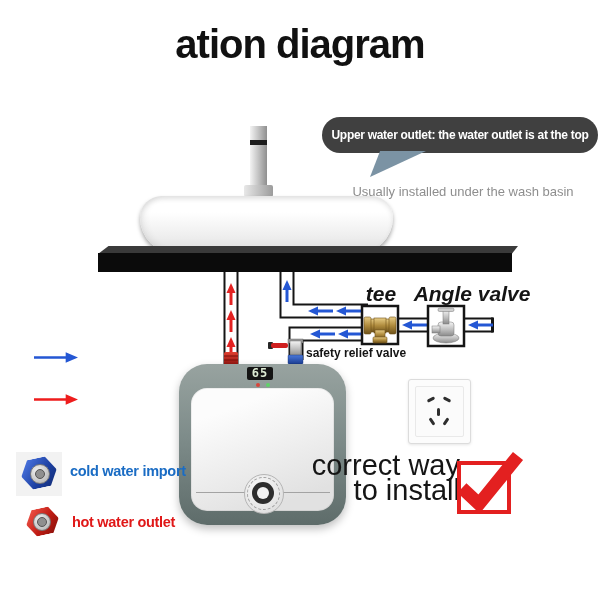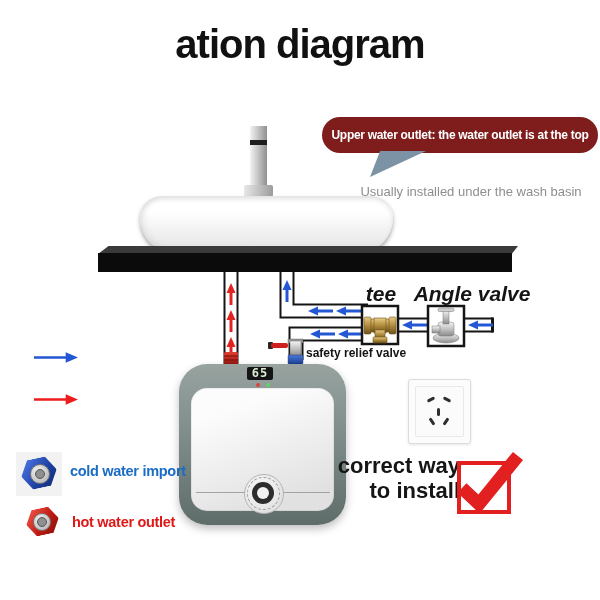--- a/index.html
+++ b/index.html
@@ -5,26 +5,26 @@
   html,body { margin:0; padding:0; background:#fff; }
   .stage { position:relative; width:600px; height:580px; background:#fff; overflow:hidden;
            font-family:"Liberation Sans",sans-serif; }
   .abs { position:absolute; }
 
   
   .title { left:0; right:0; top:22px; text-align:center; font-size:40px; font-weight:700;
            color:#111; letter-spacing:-1px; }
 
   
-  .bubble { left:322px; top:117px; width:276px; height:36px; border-radius:18px; background:#7f1d1d;
+  .bubble { left:322px; top:117px; width:276px; height:36px; border-radius:18px; background:#404040;
             color:#fff; font-size:12px; font-weight:700; letter-spacing:-0.3px;
             display:flex; align-items:center; justify-content:center; white-space:nowrap; }
   .bubble-tail { left:370px; top:151px; width:56px; height:26px; background:#7b93a4;
                  clip-path:polygon(18% 0,100% 0,0 100%); }
-  .subtext { left:360px; top:184px; width:222px; text-align:center; font-size:13px; color:#8e8e8e;
+  .subtext { left:352px; top:184px; width:222px; text-align:center; font-size:13px; color:#8e8e8e;
              font-weight:500; white-space:nowrap; }
 
   
   .counter-top { left:98px; top:246px; width:420px; height:8px; background:#3a3a3a;
                  clip-path:polygon(2.5% 0,100% 0,98.5% 100%,0 100%); }
   .counter-front { left:98px; top:253px; width:414px; height:19px; background:#0b0b0b; }
 
   
   .basin { left:140px; top:196px; width:253px; height:58px;
            background:linear-gradient(180deg,#ffffff 28%,#ededed 72%,#dcdcdc 100%);
@@ -74,21 +74,21 @@
   .socket-inner { left:415px; top:386px; width:47px; height:49px; border:1px solid #e9e9e9;
                   border-radius:2px; background:#fbfbfb; }
   .hole { position:absolute; background:#2e2e2e; border-radius:1.5px; }
   .hole-tl { left:427px; top:398px; width:8px; height:3px; transform:rotate(-28deg); }
   .hole-tr { left:443px; top:398px; width:8px; height:3px; transform:rotate(28deg); }
   .hole-mid { left:437px; top:408px; width:3px; height:8px; }
   .hole-bl { left:428px; top:420px; width:8px; height:3px; transform:rotate(55deg); }
   .hole-br { left:442px; top:420px; width:8px; height:3px; transform:rotate(-55deg); }
 
   
-  .note { right:140px; top:453px; text-align:right; font-size:22px; font-weight:700; color:#151515;
+  .note { right:140px; top:453px; text-align:right; font-size:29px; font-weight:400; color:#151515;
           line-height:25px; white-space:nowrap; }
   .note span { display:block; }
   .checkbox { left:457px; top:461px; width:46px; height:45px; border:4px solid #e32020; background:#fff; }
   .check-svg { left:452px; top:441px; width:72px; height:72px; overflow:visible; }
 
   
   .port-plate { left:16px; top:452px; width:46px; height:44px; background:#f2f2f2; }
   .hex { clip-path:polygon(25% 0,75% 0,100% 50%,75% 100%,25% 100%,0 50%); }
   .cold-hex { left:21px; top:458px; width:36px; height:30px; transform:rotate(-12deg);
               background:linear-gradient(135deg,#4a74e0 10%,#1c3fa0 60%,#122b70); }

